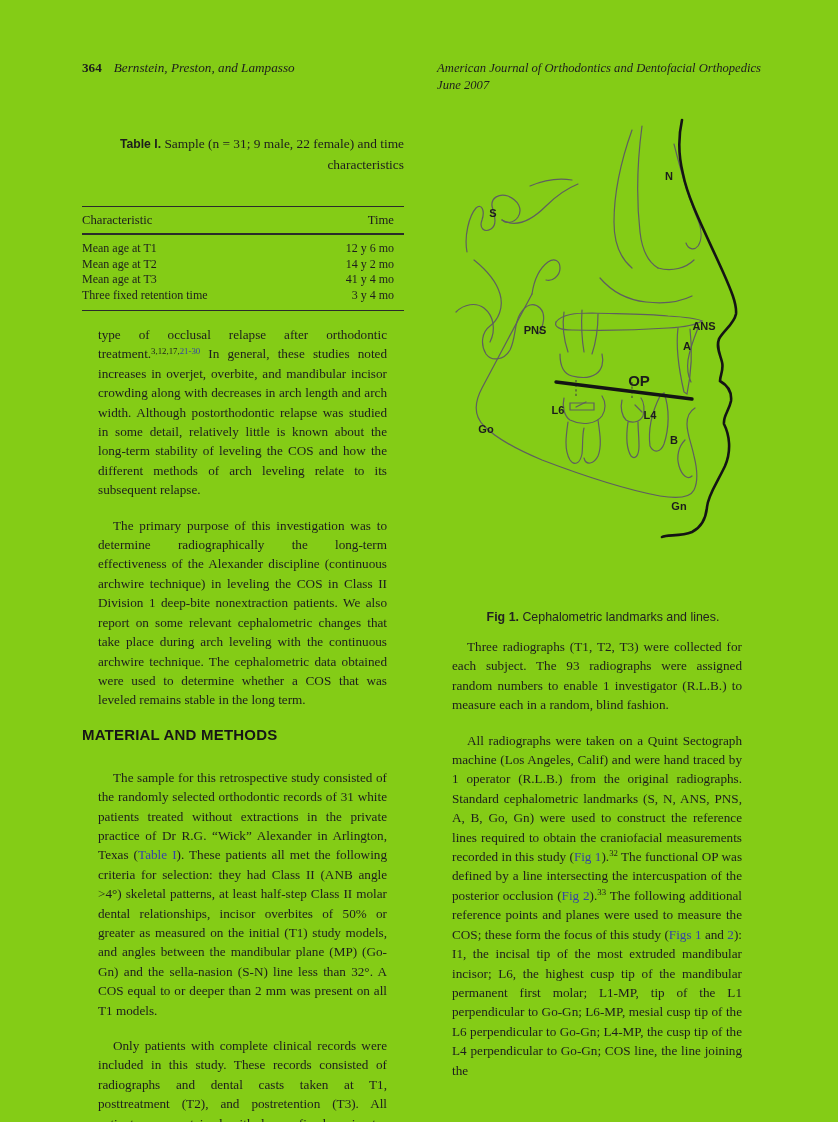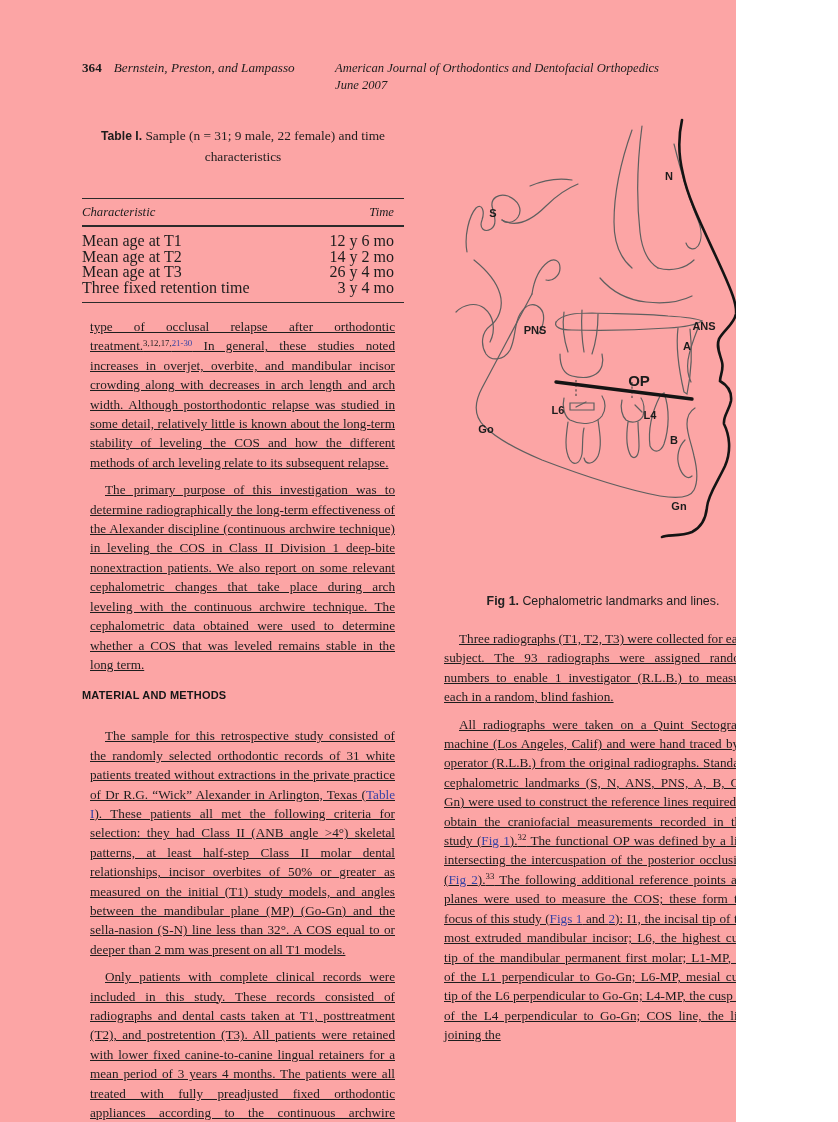--- a/index.html
+++ b/index.html
@@ -1,46 +1,46 @@
 <!DOCTYPE html>
 <html style="--link: #3743a6; --ink: #1d1d1d;"><head>
 <meta charset="utf-8">
 <style>
   :root{ --link:#3743a6; --ink:#1d1d1d; }
   html,body{margin:0;padding:0;background:#ffffff;}
-  .page{position:relative;width:736px;height:1122px;background:#fca5a5;overflow:hidden;
+  .page{position:relative;width:838px;height:1122px;background:#84cc16;overflow:hidden;
         font-family:"Liberation Serif", serif;color:var(--ink);}
   
   .hdr-left{position:absolute;left:82px;top:60px;font-size:13.2px;white-space:nowrap;}
   .pagenum{font-weight:bold;}
   .authors{font-style:italic;margin-left:12px;}
   .hdr-right{position:absolute;right:77px;top:60px;font-style:italic;
              font-size:12.6px;line-height:17px;white-space:nowrap;}
   
   .table-block{position:absolute;left:82px;top:126px;width:322px;}
-  .tcap{font-size:13.4px;line-height:19.5px;margin:0 0 7px 0;text-align:center;}
+  .tcap{font-size:13.4px;line-height:19.5px;margin:8px 0 7px 0;text-align:right;}
   .tcap .tlabel{font-family:"Liberation Sans", sans-serif;font-weight:bold;font-size:12.2px;}
-  .thead{display:flex;justify-content:space-between;font-style:italic;font-size:12.7px;
+  .thead{display:flex;justify-content:space-between;font-size:12.7px;
          padding:6px 0 5px 0;border-top:1.8px solid #2b2b2b;border-bottom:2.4px solid #2b2b2b;margin-top:32px;}
   .thead .th-time{padding-right:10px;}
   .tbody{padding:6px 0 7px 0;border-bottom:1.8px solid #2b2b2b;}
-  .trow{display:flex;justify-content:space-between;font-size:16px;line-height:15.6px;text-align:right;}
+  .trow{display:flex;justify-content:space-between;font-size:12px;line-height:15.6px;text-align:right;}
   .trow .val{padding-right:10px;white-space:nowrap;}
   
   .col-left{position:absolute;left:82px;top:309px;width:321px;}
   .col-right{position:absolute;left:436px;top:621px;width:322px;}
-  p.body{margin:8px;text-align:justify;font-size:13.2px;line-height:19.4px;text-decoration:underline;}
+  p.body{margin:16px;text-align:justify;font-size:13.2px;line-height:19.4px;}
   p.ind{text-indent:15px;}
   .sup,.suplink{font-size:8.8px;position:relative;top:-4.6px;line-height:0;}
   .link,.suplink{color:var(--link);}
-  h2.section{font-family:"Liberation Sans", sans-serif;font-size:11px;font-weight:bold;
+  h2.section{font-family:"Liberation Sans", sans-serif;font-size:15px;font-weight:bold;
              color:#161616;margin:15px 0 25px 0;letter-spacing:.2px;}
   
   .fig{position:absolute;left:436px;top:116px;width:334px;height:474px;}
-  .figcap{position:absolute;left:436px;top:594px;width:334px;text-align:center;
+  .figcap{position:absolute;left:436px;top:610px;width:334px;text-align:center;
           font-family:"Liberation Sans", sans-serif;font-size:12.4px;color:#222;}
   .figcap .fl{font-weight:bold;}
   svg .thin{fill:none;stroke:#5f5f5f;stroke-width:1.2;stroke-linecap:round;}
   svg .thick{fill:none;stroke:#141414;stroke-width:2.6;stroke-linecap:round;}
   svg .opline{fill:none;stroke:#141414;stroke-width:3.4;stroke-linecap:round;}
   svg .dash{fill:none;stroke:#444;stroke-width:1.1;stroke-dasharray:2.2,2.4;}
   svg .lbl{font-family:"Liberation Sans", sans-serif;font-weight:bold;font-size:11px;fill:#1c1c1c;}
   svg .lbl-op{font-size:15px;}
 </style>
 </head>
@@ -66,21 +66,21 @@
         <div class="trow">
           <span>Mean age at T1</span>
           <span class="val">12 y 6 mo</span>
         </div>
         <div class="trow">
           <span>Mean age at T2</span>
           <span class="val">14 y 2 mo</span>
         </div>
         <div class="trow">
           <span>Mean age at T3</span>
-          <span class="val">26 y 4 mo</span>
+          <span class="val">41 y 4 mo</span>
         </div>
         <div class="trow">
           <span>Three fixed retention time</span>
           <span class="val">3 y 4 mo</span>
         </div>
       </div>
   </div>
 
   <div class="fig">
     <svg width="334" height="474" viewBox="0 0 334 474">

